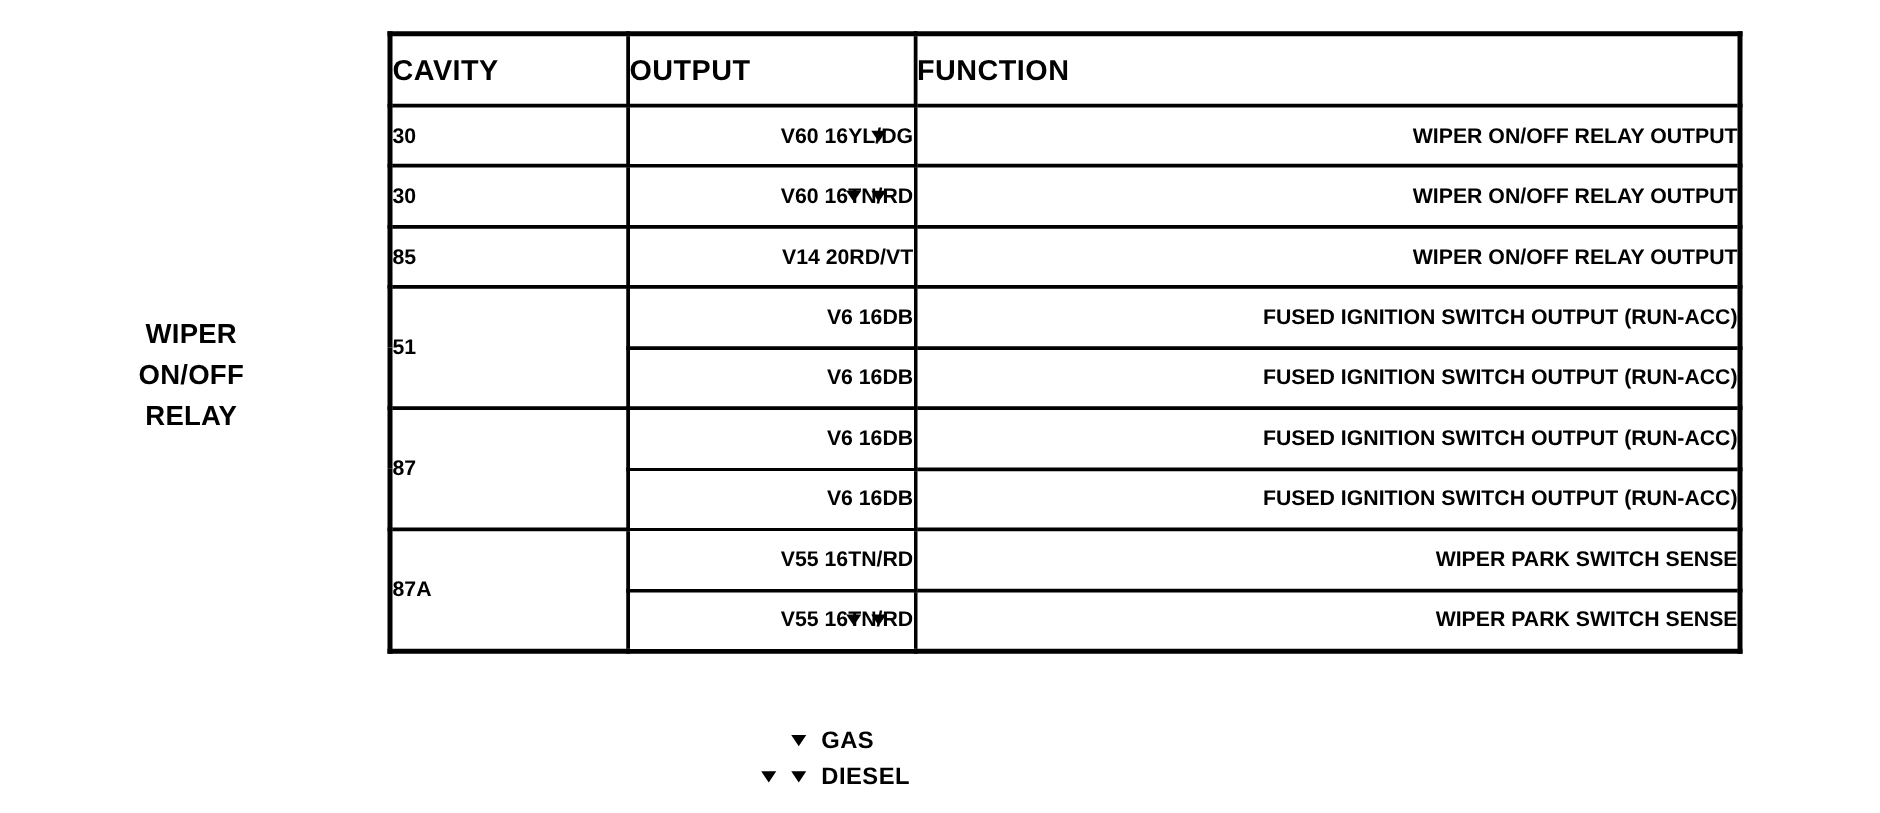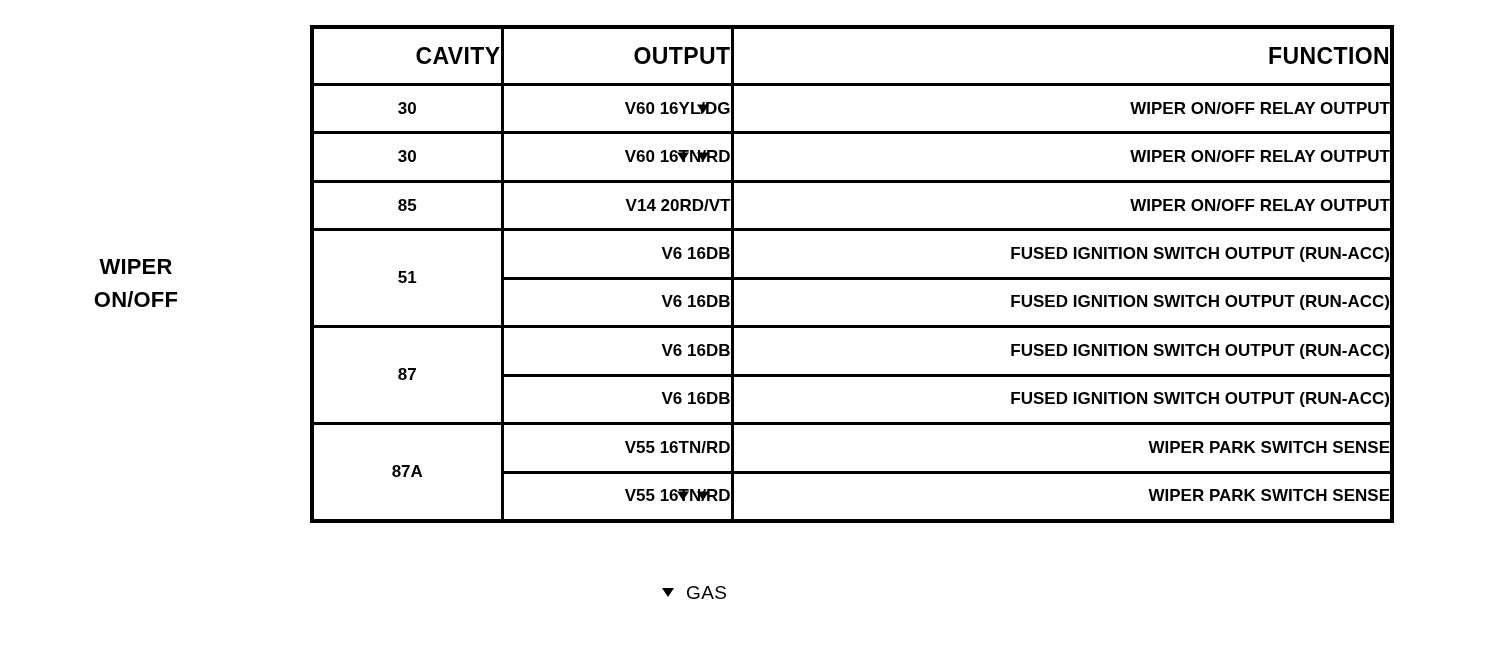--- a/index.html
+++ b/index.html
@@ -14,21 +14,21 @@
     position: relative;
     overflow: hidden;
     font-family: "Liberation Sans", sans-serif;
     color: #000000;
     -webkit-font-smoothing: none;
   }
 
   
   #component-label {
     position: absolute;
-    left: 43px;
+    left: 60px;
     top: 250px;
     width: 186px;
     text-align: center;
     font-weight: bold;
     font-size: 22px;
     line-height: 33px;
     letter-spacing: 0.2px;
   }
   #component-label .ln { display: block; white-space: nowrap; }
 
@@ -53,32 +53,31 @@
     padding: 0;
     vertical-align: middle;
     background: #ffffff;
   }
 
   
   #pinout-table thead th {
     height: 54px;
     font-size: 23px;
     font-weight: bold;
-    text-align: right;
+    text-align: left;
     letter-spacing: 0.4px;
   }
 
   
   #pinout-table tbody td {
     height: 43px;
     font-size: 17px;
     font-weight: bold;
   }
   td.cavity-cell {
-    text-align: center;
     font-size: 17px;
     font-weight: bold;
     margin-top: 48px;
   }
   td.circuit-cell {
     text-align: right;
     padding-left: 26px;
     padding-right: 10px;
     position: relative;
     white-space: nowrap;
@@ -105,25 +104,25 @@
     width: 0;
     height: 0;
     border-left: 6px solid transparent;
     border-right: 6px solid transparent;
     border-top: 9px solid #000000;
   }
 
   
   #legend {
     position: absolute;
-    left: 600px;
+    left: 571px;
     top: 578px;
     width: 260px;
     font-size: 19px;
-    font-weight: normal;
+    font-weight: bold;
   }
   #legend .legend-row {
     display: flex;
     align-items: center;
     height: 29px;
   }
   #legend .legend-marks {
     width: 86px;
     display: flex;
     justify-content: flex-end;
@@ -133,20 +132,21 @@
     box-sizing: border-box;
   }
   #legend .legend-text { white-space: nowrap; letter-spacing: 0.4px; }
 </style>
 </head>
 <body>
 
 <div id="component-label">
   <span class="ln">WIPER</span>
   <span class="ln">ON/OFF</span>
+  <span class="ln">RELAY</span>
 </div>
 
 <table id="pinout-table">
   <colgroup>
     <col class="c-cavity">
     <col class="c-circuit">
     <col class="c-function">
   </colgroup>
   <thead>
     <tr>
@@ -209,13 +209,20 @@
     </tbody>
 </table>
 
 <div id="legend">
     <div class="legend-row">
       <span class="legend-marks">
         <span class="tri-down"></span>
       </span>
       <span class="legend-text">GAS</span>
     </div>
+    <div class="legend-row">
+      <span class="legend-marks">
+        <span class="tri-down"></span>
+        <span class="tri-down"></span>
+      </span>
+      <span class="legend-text">DIESEL</span>
+    </div>
   </div>
 
 </body></html>

